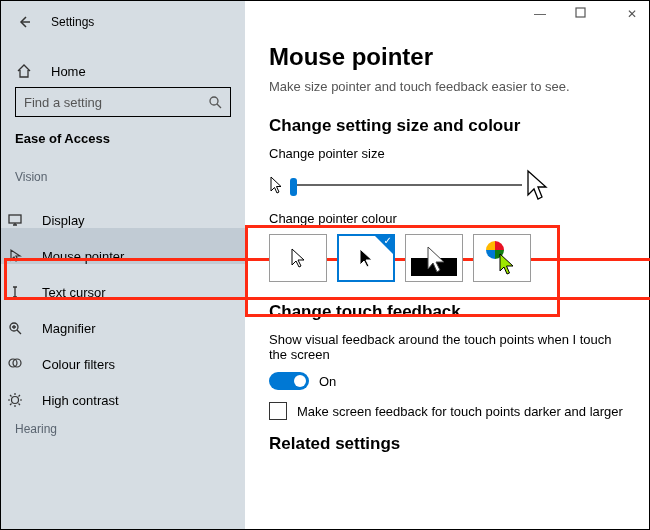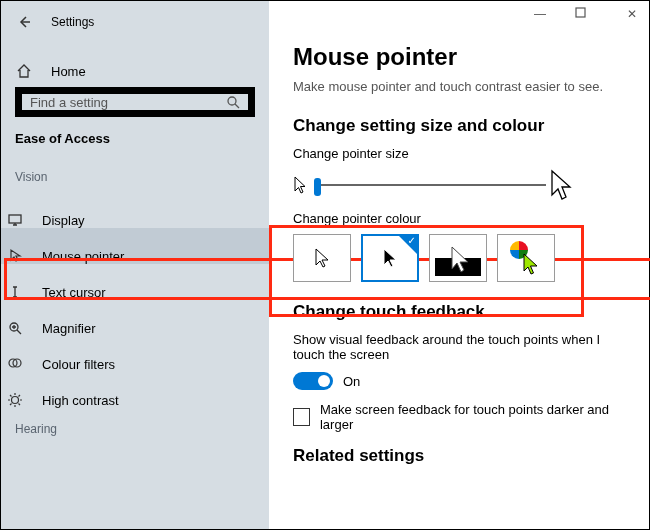--- a/index.html
+++ b/index.html
@@ -13,21 +13,21 @@
     height: 530px;
     overflow: hidden;
     border: 1px solid #000;
   }
   .window {
     display: flex;
     height: 100%;
   }
   
   .sidebar {
-    width: 268px;
+    width: 244px;
     background: #d6dde3;
     display: flex;
     flex-direction: column;
     padding-top: 4px;
     overflow: hidden;
   }
   .side-header {
     display: flex;
     align-items: center;
     height: 34px;
@@ -54,21 +54,21 @@
     display: flex;
     justify-content: center;
   }
   .home-row .label {
     margin-left: 18px;
     font-size: 13px;
   }
   .searchbox {
     margin: 8px 14px 8px 14px;
     height: 30px;
-    border: 7px solid #000000;
+    border: 1px solid #000000;
     background: #d6dde3;
     display: flex;
     align-items: center;
     position: relative;
   }
   .searchbox .ph {
     margin-left: 8px;
     color: #555;
     font-size: 13px;
   }
@@ -368,21 +368,21 @@
       <span class="wc">—</span>
       <span class="wc">
         <svg width="11" height="11" viewBox="0 0 11 11">
             <rect x="1" y="1" width="9" height="9" stroke="#555" stroke-width="1.2" fill="none"></rect>
           </svg>
       </span>
       <span class="wc">✕</span>
     </div>
 
     <h1 class="page-title">Mouse pointer</h1>
-    <div class="subtitle">Make mouse pointer and touch contrast easier to see.</div>
+    <div class="subtitle">Make size pointer and touch feedback easier to see.</div>
 
     <h2 class="sect">Change setting size and colour</h2>
 
     <div class="small-label">Change pointer size</div>
     <div class="slider-row">
       <span class="slider-cursor-left">
         <svg width="15" height="20" viewBox="0 0 15 20">
             <path d="M2 2 L2 16 L5.5 12.5 L8 18 L10 17 L7.5 11.5 L12 11.5 Z" stroke="#000" stroke-width="1" fill="#fff"></path>
           </svg>
       </span>

